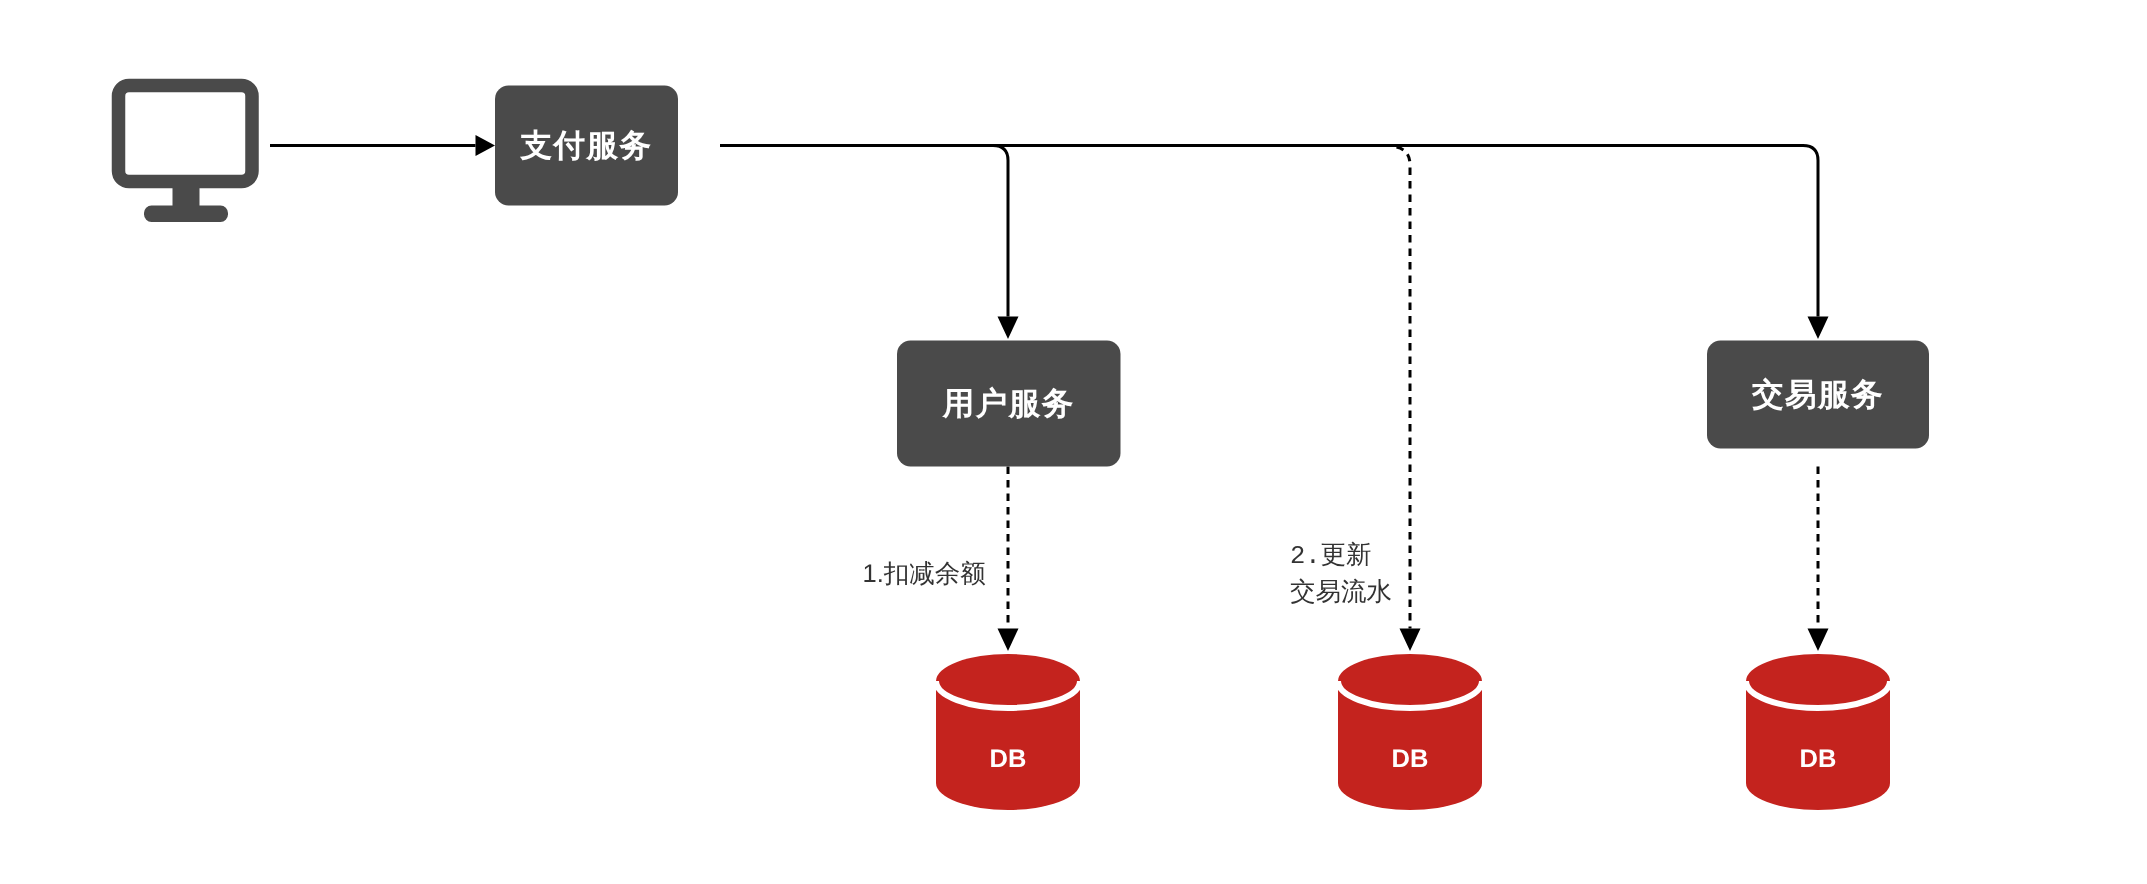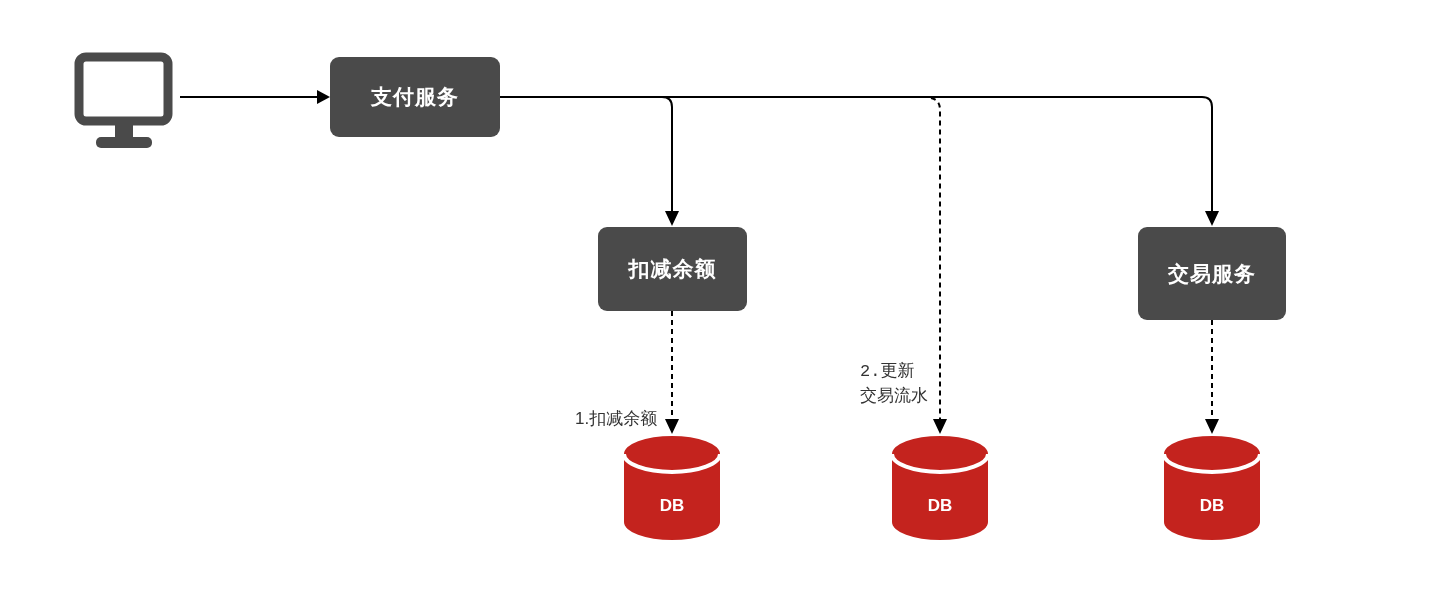--- a/index.html
+++ b/index.html
@@ -27,31 +27,31 @@
     border-radius: 9px;
     color: #ffffff;
     font-size: 21px;
     font-weight: bold;
     display: flex;
     align-items: center;
     justify-content: center;
     letter-spacing: 1px;
     box-sizing: border-box;
   }
-  .node-payment { left: 330px; top: 57px;  width: 170px; height: 80px; }
+  .node-payment { left: 330px; top: 57px;  width: 122px; height: 80px; }
   .node-user    { left: 598px; top: 227px; width: 149px; height: 84px; }
-  .node-trade   { left: 1138px; top: 227px; width: 148px; height: 93px; }
+  .node-trade   { left: 1138px; top: 227px; width: 148px; height: 72px; }
   .edge-label {
     position: absolute;
     font-size: 17px;
     line-height: 25px;
     color: #333333;
     white-space: pre-line;
   }
-  .edge-label-1 { left: 575px;  top: 370px; margin-top: 36px; }
+  .edge-label-1 { left: 575px;  top: 370px; }
   .edge-label-2 { left: 860px;  top: 359px; font-family: Liberation Mono, monospace; }
   .edge-label-3 { left: 1128px; top: 359px; }
   svg text {
     font-family: "Liberation Sans", "DejaVu Sans", sans-serif;
     font-weight: bold;
     font-size: 17px;
   }
 </style>
 </head>
 <body>
@@ -104,21 +104,21 @@
       <path d="M 1164 454 a 48 18 0 0 0 96 0" fill="none" stroke="#ffffff" stroke-width="4"></path>
       <text x="1212" y="511" text-anchor="middle" fill="#ffffff">DB</text>
     </g>
 
   </svg>
 
   <div class="node node-payment">
     <span>支付服务</span>
   </div>
   <div class="node node-user">
-    <span>扣减余额</span>
+    <span>用户服务</span>
   </div>
   <div class="node node-trade">
     <span>交易服务</span>
   </div>
 
   <div class="edge-label edge-label-1">1.扣减余额</div>
   <div class="edge-label edge-label-2">2.更新
 交易流水</div>
 
 </div>

